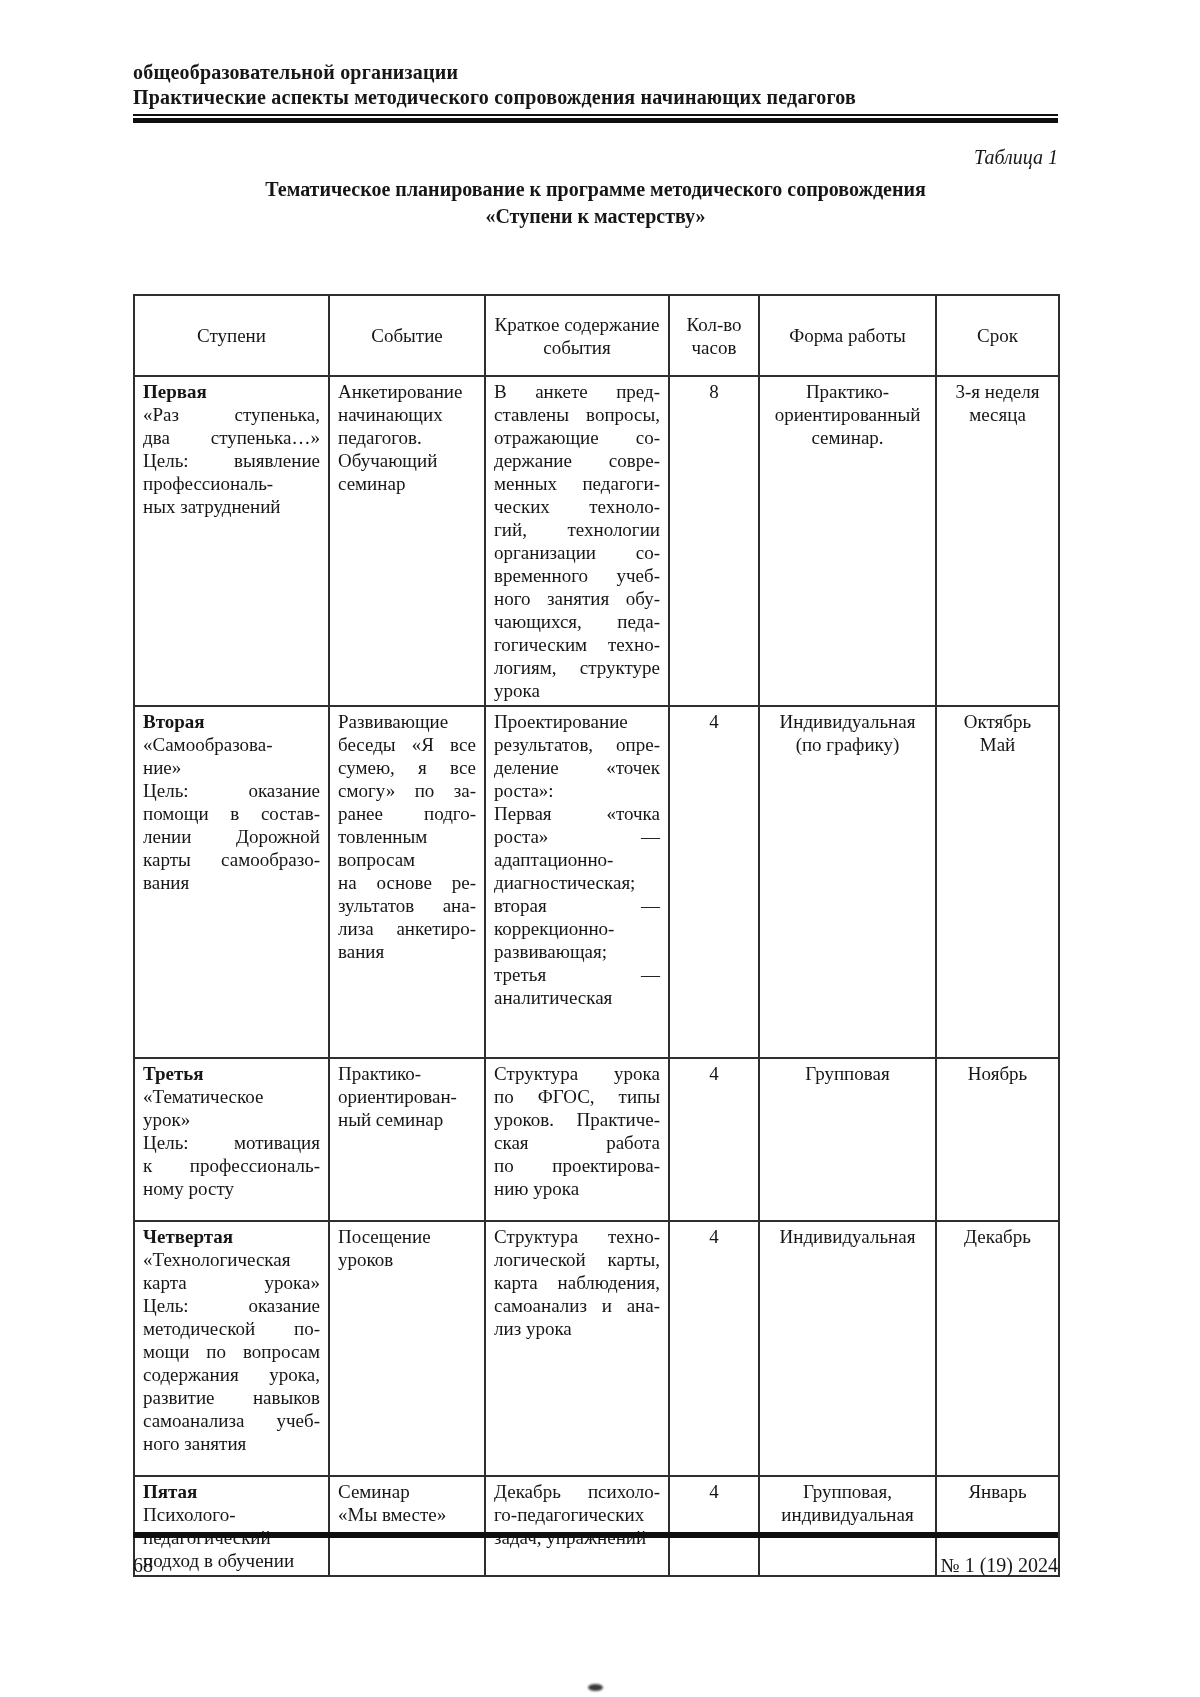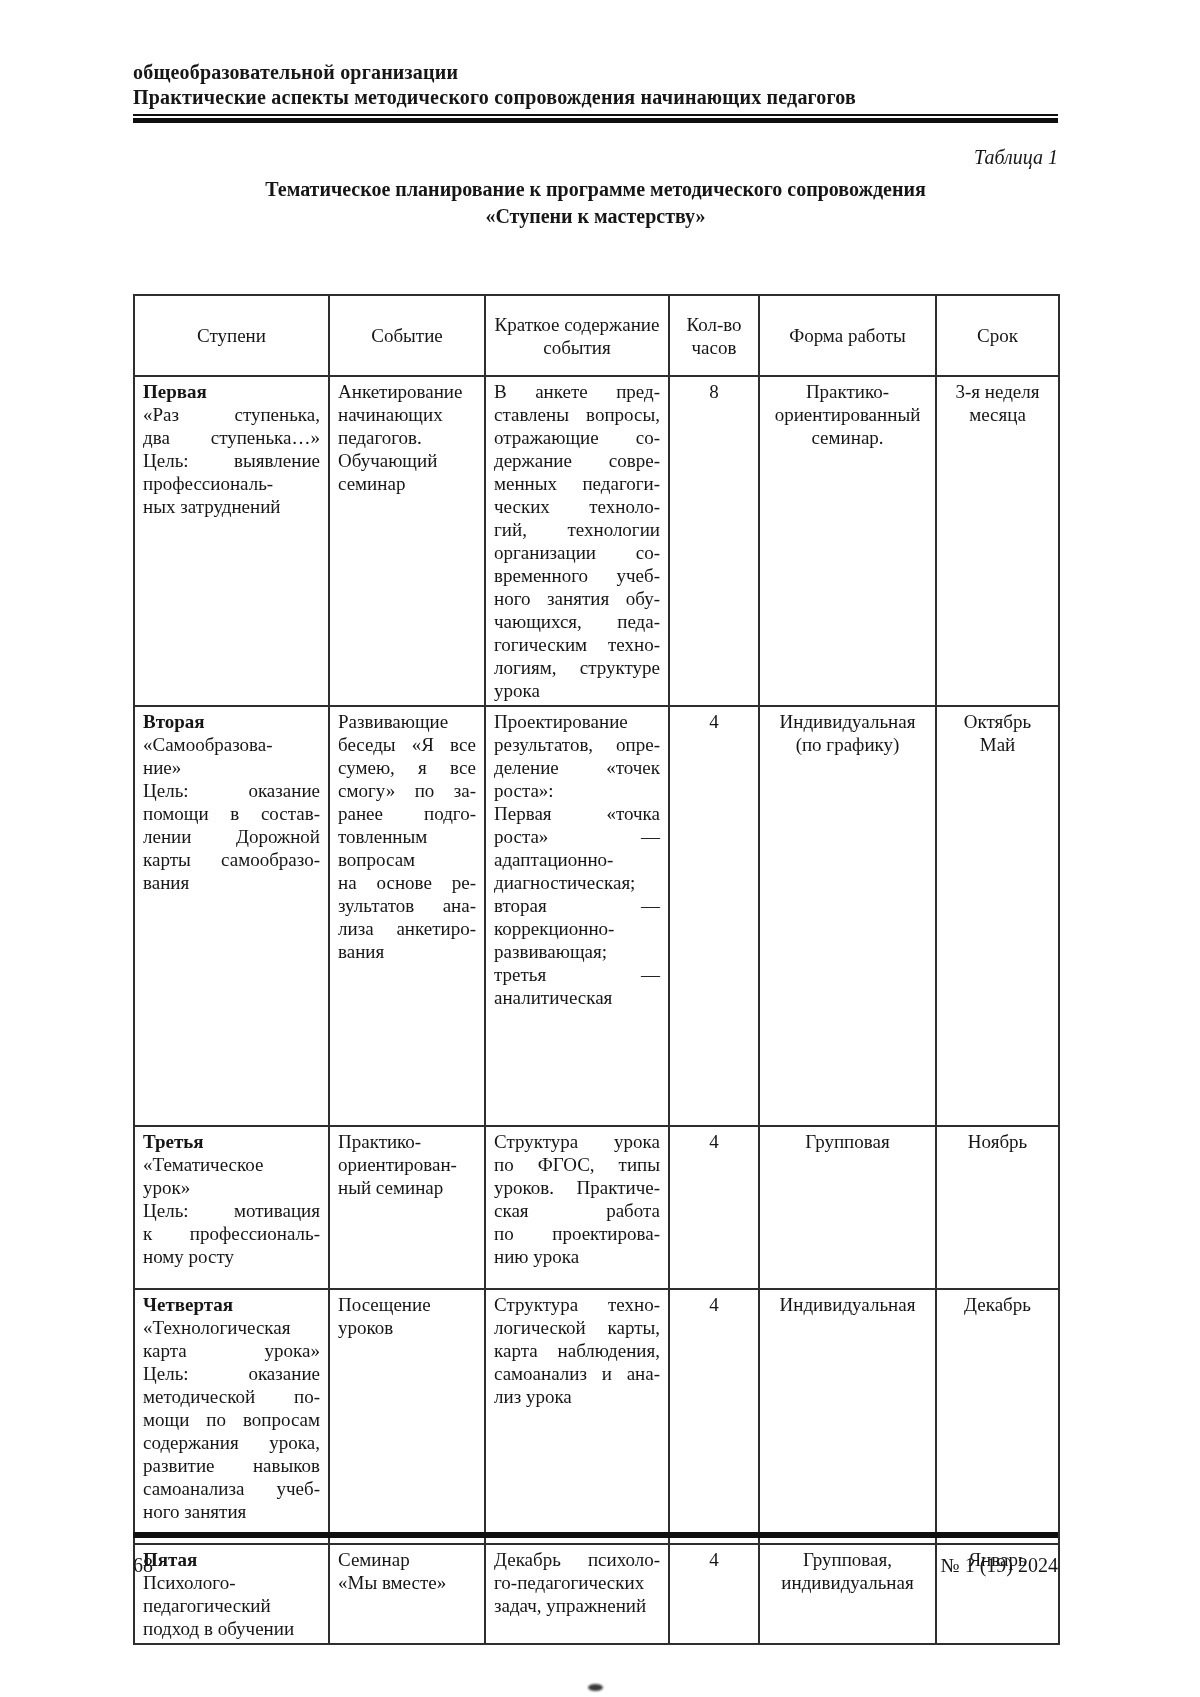--- a/index.html
+++ b/index.html
@@ -29,21 +29,21 @@
   
   .tbl-wrap{top:258px;margin-top:36px;}
   table{border-collapse:collapse;table-layout:fixed;width:925px;}
   th,td{border:2px solid var(--border);}
   th{
     font-weight:normal;font-size:19px;line-height:23px;text-align:center;
     vertical-align:middle;height:75px;padding:2px 6px;
   }
   td{vertical-align:top;font-size:19px;line-height:23px;padding:3px 8px 3px 8px;}
   tbody tr:nth-child(1){height:245px;}
-  tbody tr:nth-child(2){height:420px;}
+  tbody tr:nth-child(2){height:352px;}
   tbody tr:nth-child(3){height:163px;border-radius:16px;}
   tbody tr:nth-child(4){height:255px;}
   tbody tr:nth-child(5){height:98px;}
   .stage-title{font-weight:bold;text-align:left;}
   .jl{text-align:justify;text-align-last:justify;}
   .jl.last{text-align-last:left;}
   .cl{text-align:center;}
   td.hours{text-align:center;}
 
   

